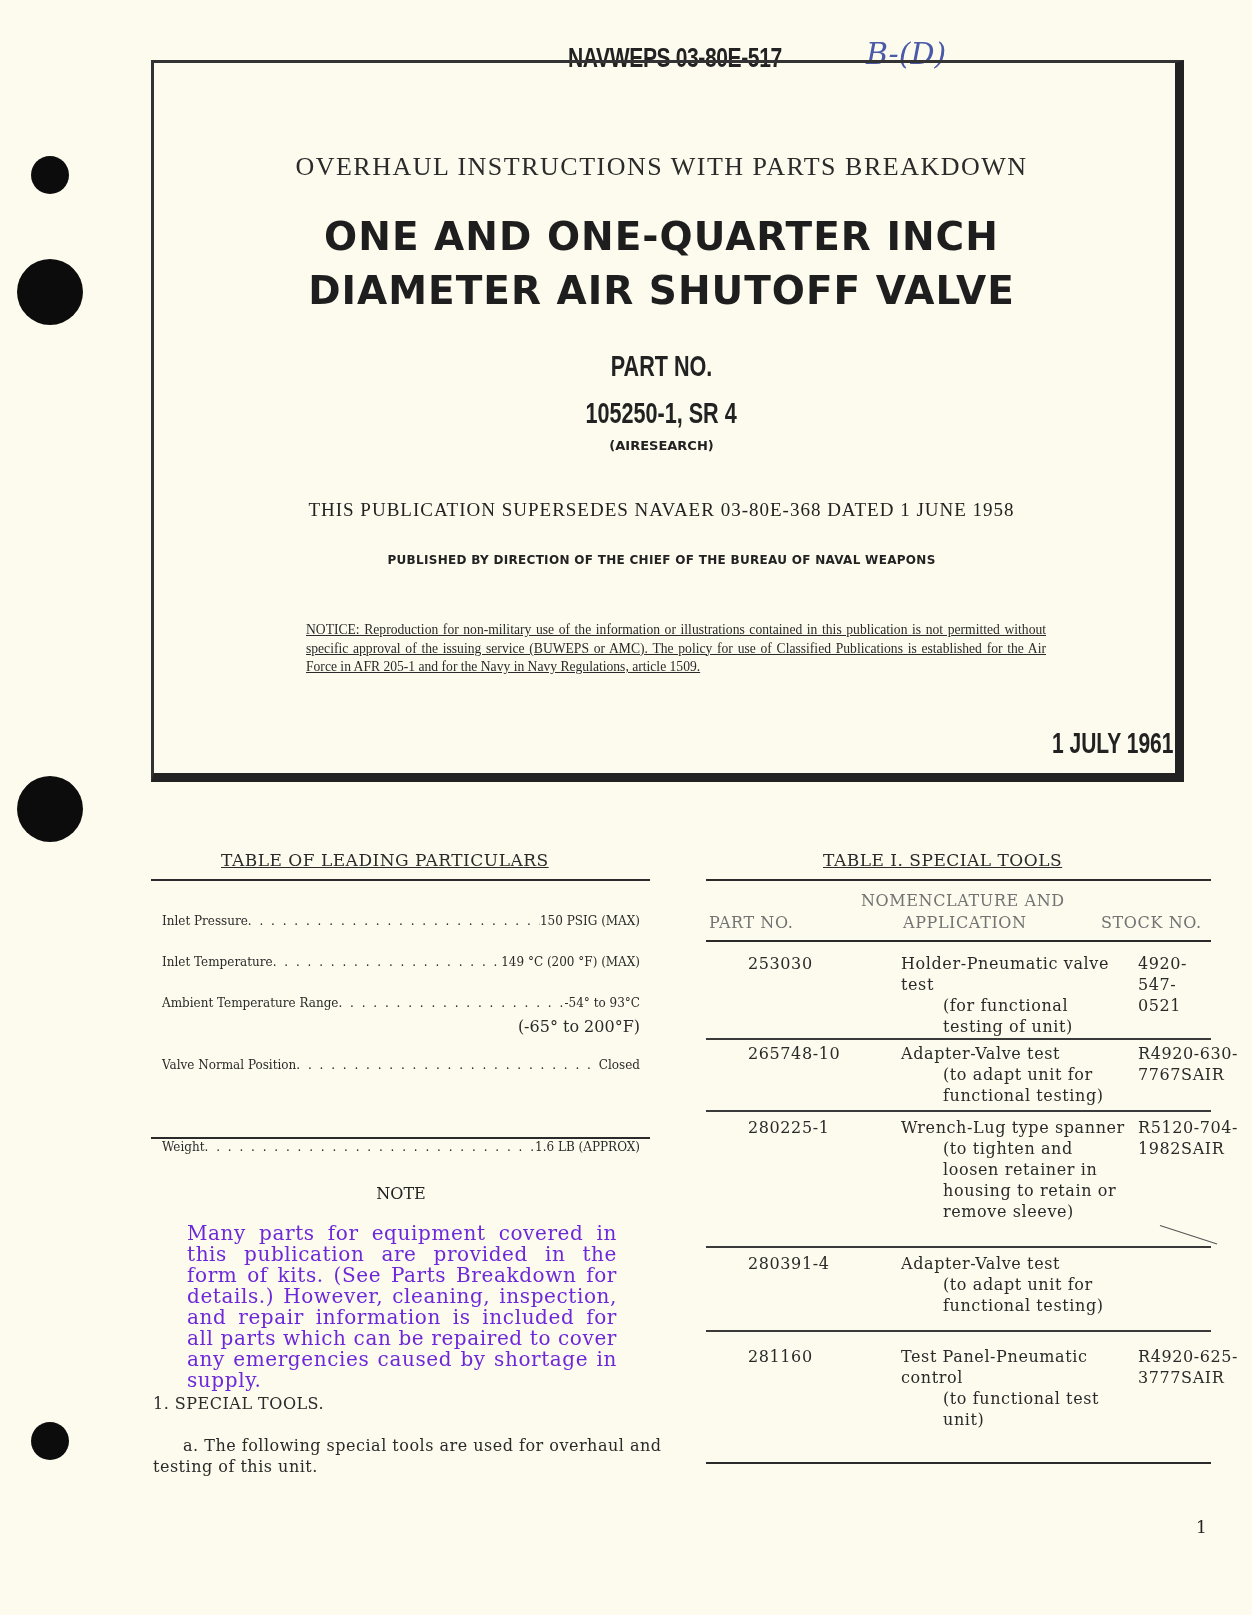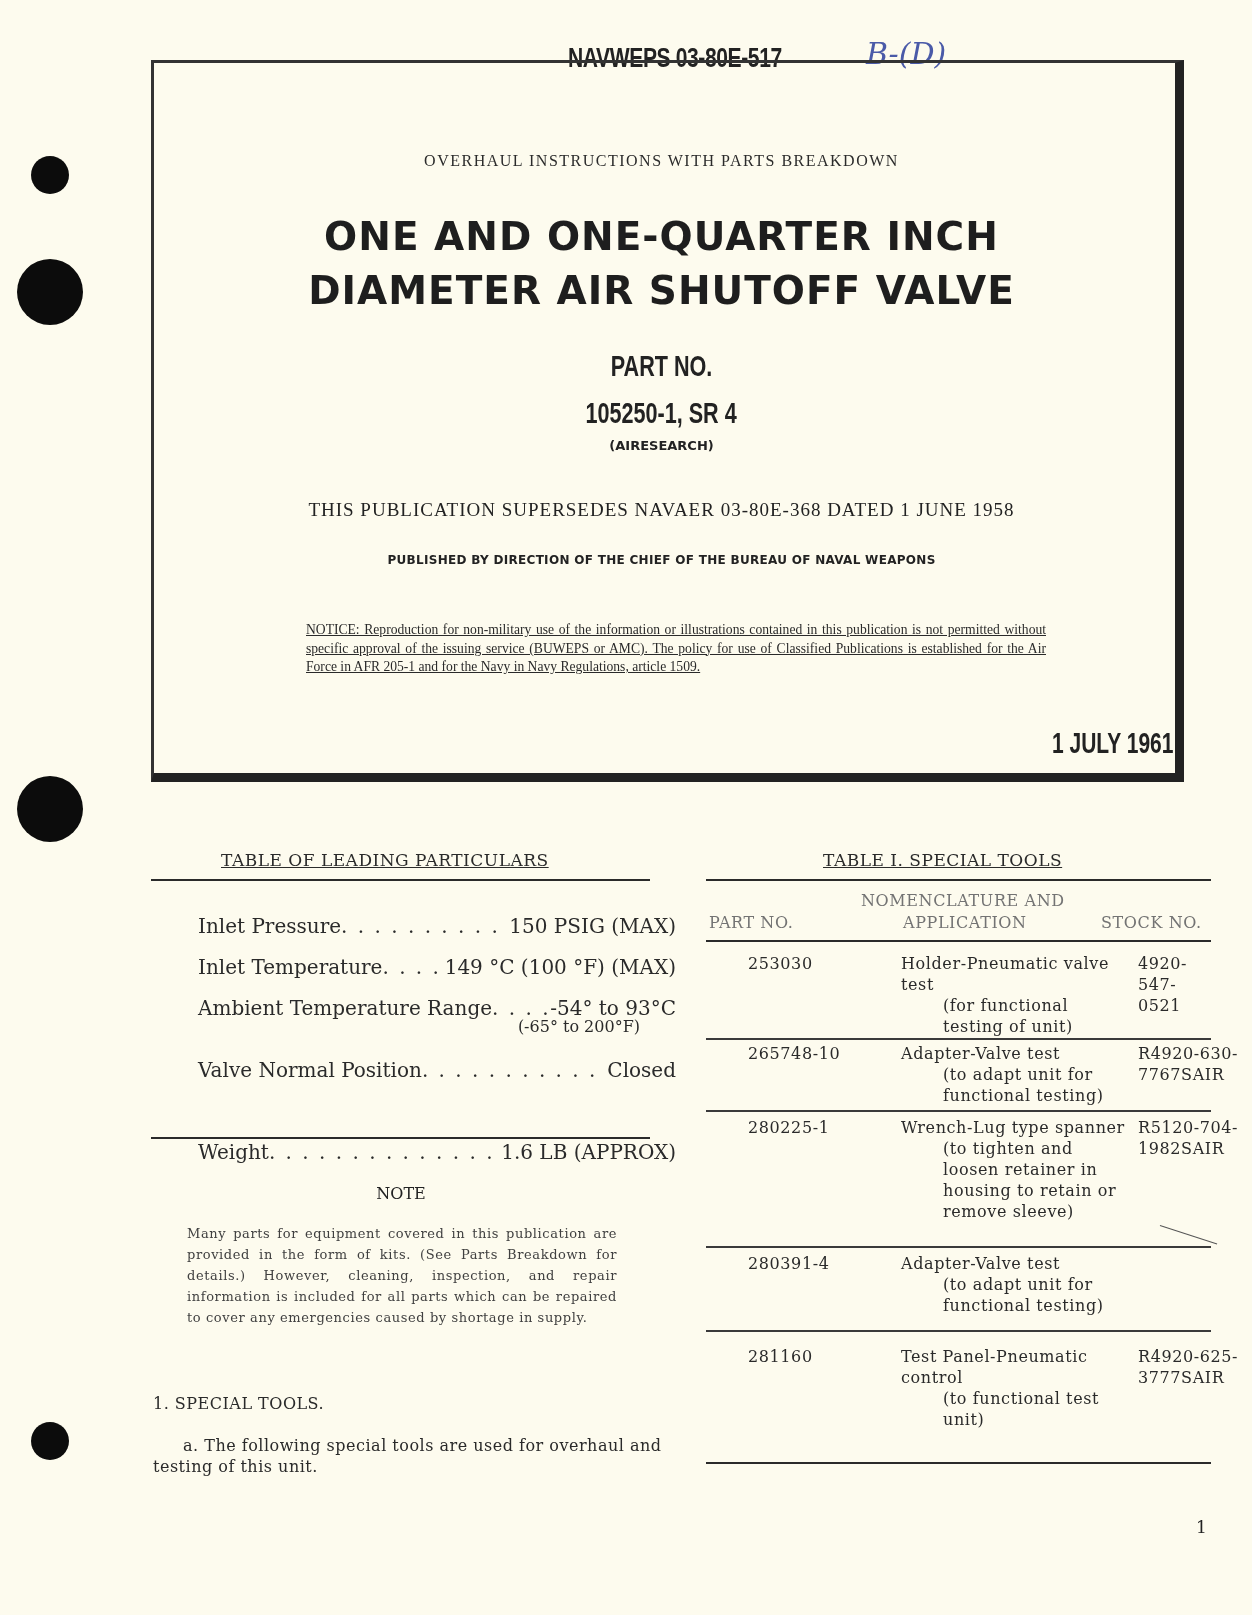--- a/index.html
+++ b/index.html
@@ -20,21 +20,21 @@
   .handwriting {
     position: absolute; top: 36px; left: 866px;
     font-family: "DejaVu Serif", serif; font-style: italic; font-size: 30px; color: #4a5aa8;
   }
   .cover-box {
     position: absolute; left: 151px; top: 60px; width: 1021px; height: 710px;
     border-left: 3px solid #333; border-top: 3px solid #333;
     border-right: 9px solid #222; border-bottom: 9px solid #222;
   }
   .center { position: absolute; left: 151px; width: 1021px; text-align: center; }
-  .subtitle { top: 152px; font-family: "Liberation Serif", serif; font-size: 16px; letter-spacing: 1.5px; color: #2b2b2b; }
+  .subtitle { top: 152px; font-family: "Liberation Serif", serif; font-size: 26px; letter-spacing: 1.5px; color: #2b2b2b; }
   .title { font-family: "DejaVu Sans", sans-serif; font-weight: bold; font-size: 39px; letter-spacing: 1px; color: #1e1e1e; }
   .title1 { top: 214px; }
   .title2 { top: 268px; }
   .condensed { font-family: "Liberation Sans", sans-serif; font-weight: bold; display: inline-block; transform: scaleX(0.72); }
   .partno-label { top: 348px; font-size: 30px; }
   .partno { top: 395px; font-size: 30px; }
   .airesearch { top: 438px; font-family: "DejaVu Sans", sans-serif; font-weight: bold; font-size: 13px; }
   .supersedes { top: 499px; font-family: "Liberation Serif", serif; font-size: 19px; letter-spacing: 1px; }
   .published { top: 553px; font-family: "DejaVu Sans", sans-serif; font-weight: bold; font-size: 12px; letter-spacing: 0.3px; }
   .notice {
@@ -42,30 +42,30 @@
     font-family: "Liberation Serif", serif; font-size: 13.6px; line-height: 18.5px; text-align: justify; color: #2a2a2a; text-decoration: underline;
   }
   .date {
     position: absolute; top: 726px; left: 1052px;
     font-family: "Liberation Sans", sans-serif; font-weight: bold; font-size: 30px;
     transform: scaleX(0.7); transform-origin: left center;
   }
   .sec-title { position: absolute; font-family: "DejaVu Serif", serif; font-size: 17px; letter-spacing: 0.5px; color: #2a2a2a; text-decoration: underline; }
   .rule { position: absolute; height: 2px; background: #2a2a2a; }
   .rule-thin { position: absolute; height: 1.5px; background: #3a3a3a; }
-  .particular { position: absolute; left: 162px; width: 478px; font-size: 20px; display: flex; color: #2a2a2a; margin-left: 36px; }
+  .particular { position: absolute; left: 162px; width: 478px; font-size: 12px; display: flex; color: #2a2a2a; }
   .particular .lbl { white-space: nowrap; }
   .particular .dots { flex: 1; overflow: hidden; white-space: nowrap; letter-spacing: 2px; }
   .particular .dots::after { content: " . . . . . . . . . . . . . . . . . . . . . . . . . . . . . . . . . . . . . . . . . . . . . . . . . . . . . . . . . . . ."; }
   .particular .val { white-space: nowrap; text-align: right; }
   .val2 { position: absolute; left: 400px; width: 240px; text-align: right; font-size: 16px; color: #2a2a2a; }
   .note-title { position: absolute; left: 151px; width: 500px; text-align: center; font-size: 16px; top: 1184px; }
   .note-body {
     position: absolute; left: 187px; top: 1223px; width: 430px;
-    font-size: 13px; line-height: 21px; text-align: justify; color: #404040; letter-spacing: 0.6px;
+    font-size: 20px; line-height: 21px; text-align: justify; color: #6d28d9; letter-spacing: 0.6px;
   }
   .para { position: absolute; font-size: 16px; color: #2a2a2a; letter-spacing: 0.5px; }
   .th { position: absolute; font-size: 16px; color: #737373; letter-spacing: 0.6px; }
   .cell { position: absolute; font-size: 16px; line-height: 21px; color: #2a2a2a; letter-spacing: 0.6px; margin-left: 40px; }
   .indent { padding-left: 42px; display: block; }
   .page-num { position: absolute; left: 1196px; top: 1517px; font-size: 17px; }
   .scribble { position: absolute; border-top: 1.5px solid #555; transform-origin: left; }
 </style>
 </head>
 <body>
@@ -96,21 +96,21 @@
 <div class="rule" style="left:151px;top:879px;width:499px;"></div>
 
 <div class="particular" style="top:914px;">
   <span class="lbl">Inlet Pressure</span>
   <span class="dots"></span>
   <span class="val">150 PSIG (MAX)</span>
 </div>
 <div class="particular" style="top:955px;">
   <span class="lbl">Inlet Temperature</span>
   <span class="dots"></span>
-  <span class="val">149 °C (100 °F) (MAX)</span>
+  <span class="val">149 °C (200 °F) (MAX)</span>
 </div>
 <div class="particular" style="top:996px;">
   <span class="lbl">Ambient Temperature Range</span>
   <span class="dots"></span>
   <span class="val">-54° to 93°C</span>
 </div>
 <div class="val2" style="top:1017px;">(-65° to 200°F)</div>
 <div class="particular" style="top:1058px;">
   <span class="lbl">Valve Normal Position</span>
   <span class="dots"></span>

